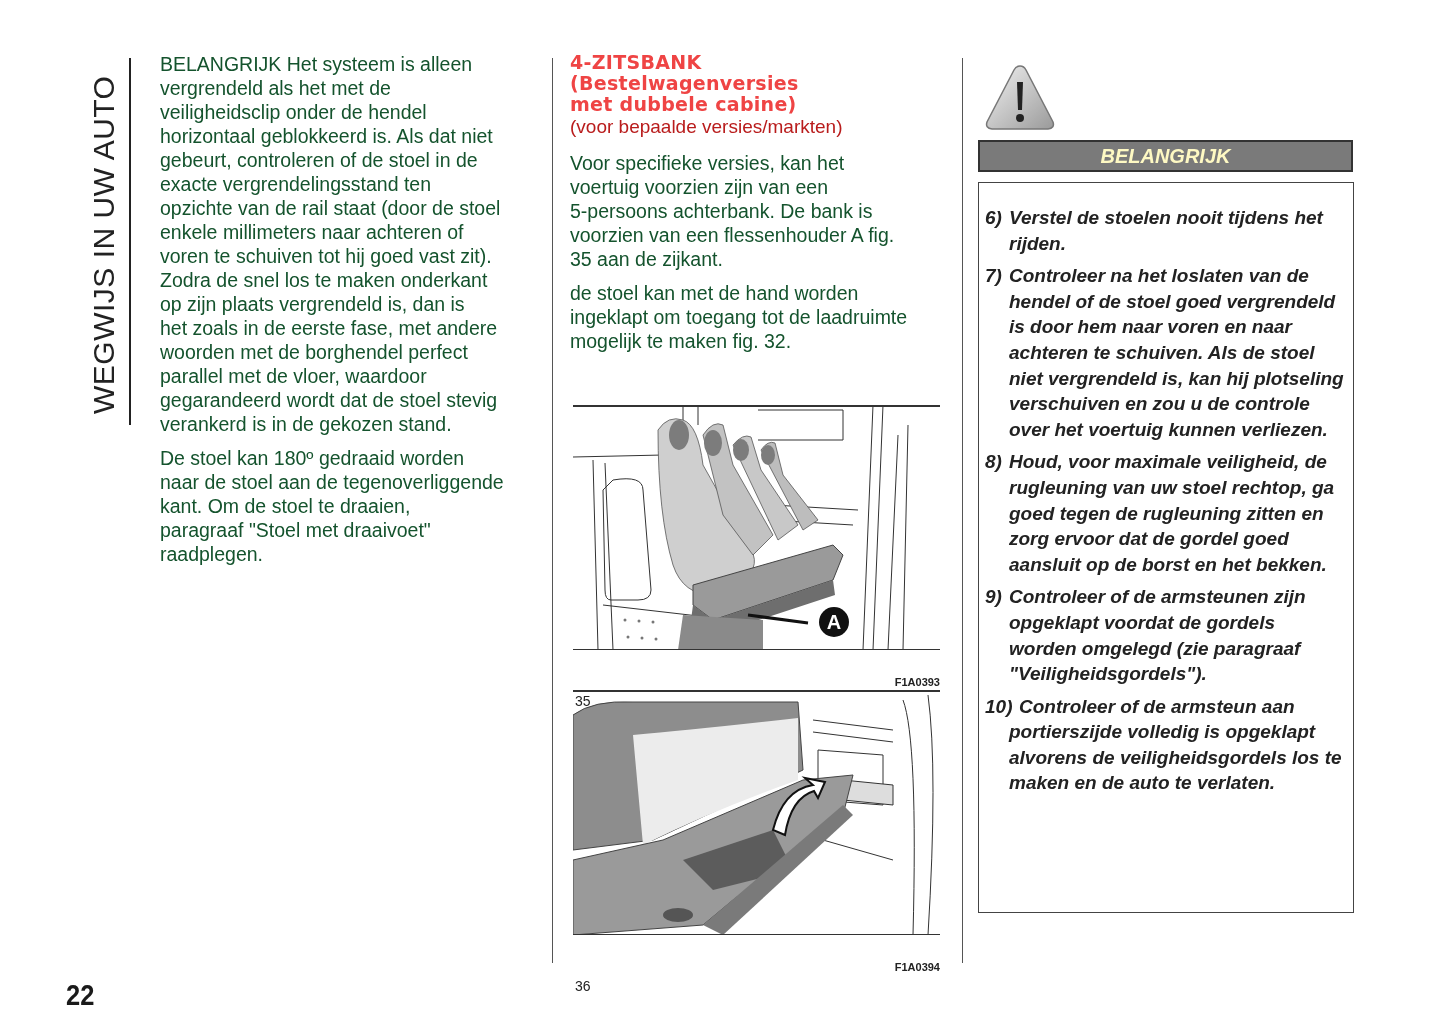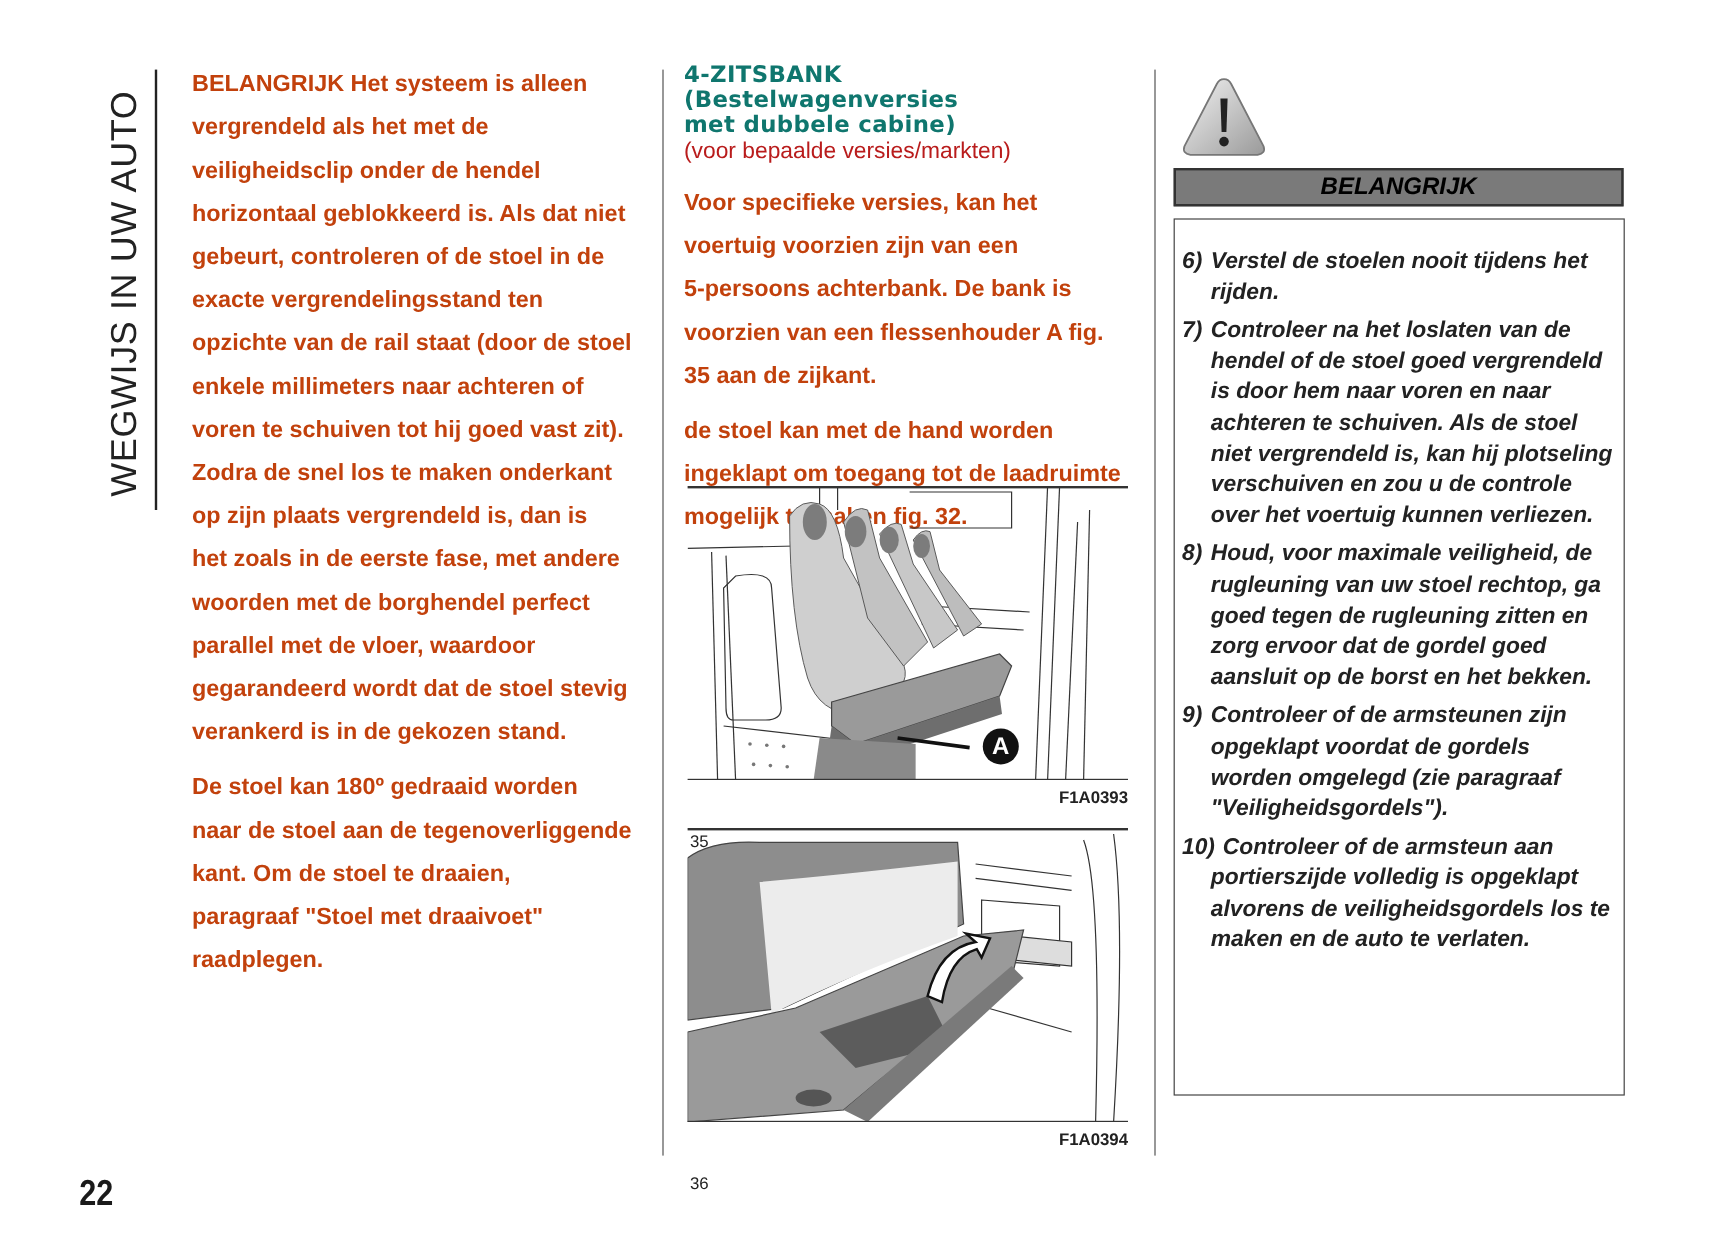--- a/index.html
+++ b/index.html
@@ -11,49 +11,49 @@
   .side-title .txt { position: absolute; left: 0; top: 356px; width: 356px; height: 36px;
       transform-origin: 0 0; transform: rotate(-90deg);
       font-size: 30px; line-height: 36px; letter-spacing: 0.5px; color: #222; white-space: nowrap; }
   .side-rule { position: absolute; left: 129px; top: 58px; width: 1.5px; height: 367px; background: #222; }
 
   .page-number { position: absolute; left: 66px; top: 978px; font-size: 30px; font-weight: bold;
       font-family: "Liberation Sans", sans-serif; color: #1a1a1a; transform: scaleX(0.85); transform-origin: 0 0; }
 
   
   .col1 { position: absolute; left: 160px; top: 52px; width: 380px; }
-  .body-p { font-size: 19.5px; line-height: 36px; margin: 0 0 10px 0; color: #c2410c; white-space: pre-line; font-weight: bold; }
+  .body-p { font-size: 19.5px; line-height: 24px; margin: 0 0 10px 0; color: #14532d; white-space: pre-line; }
 
   
   .vdiv { position: absolute; width: 1px; background: #555; }
   .vdiv.a { left: 552px; top: 58px; height: 905px; }
   .vdiv.b { left: 962px; top: 58px; height: 905px; }
 
   
   .col2 { position: absolute; left: 570px; top: 52px; width: 375px; }
   .heading { font-family: "DejaVu Sans", sans-serif; font-weight: bold; font-size: 19px;
-      line-height: 21px; color: #0f766e; letter-spacing: 0.3px; white-space: pre-line; }
+      line-height: 21px; color: #ef4444; letter-spacing: 0.3px; white-space: pre-line; }
   .subheading { font-size: 19px; line-height: 24px; color: #b91c1c; margin: 0 0 12px 0; }
 
   .figure { position: absolute; left: 573px; width: 367px; }
   .fig35 { top: 405px; height: 245px; }
   .fig36 { top: 690px; height: 245px; }
   .figure svg { display: block; }
   .fig-rule-top, .fig-rule-bot { position: absolute; left: 0; width: 367px; height: 1.5px; background: #333; }
   .fig-rule-top { top: 0; } .fig-rule-bot { bottom: 0; }
   .fig-caption { position: absolute; left: 575px; width: 365px; font-size: 13px; color: #222; }
   .fig-caption .num { position: absolute; left: 0; font-size: 14px; margin-top: 37px; }
-  .fig-caption .code { position: absolute; right: 0; font-weight: bold; font-size: 14px; }
+  .fig-caption .code { position: absolute; right: 0; font-weight: bold; font-size: 11px; margin-top: 20px; }
   .cap35 { top: 656px; } .cap36 { top: 941px; }
 
   
   .warn-icon { position: absolute; left: 984px; top: 62px; width: 72px; height: 72px; }
   .warn-bar { position: absolute; left: 978px; top: 140px; width: 375px; height: 32px;
       background: #7a7a7a; border: 2px solid #333; box-sizing: border-box; }
-  .warn-bar span { display: block; text-align: center; color: #000000; font-style: italic; font-weight: bold;
+  .warn-bar span { display: block; text-align: center; color: #fef9c3; font-style: italic; font-weight: bold;
       font-size: 20px; line-height: 28px; }
   .warn-box { position: absolute; left: 978px; top: 182px; width: 376px; height: 731px;
       border: 1.5px solid #444; box-sizing: border-box; padding: 22px 8px 0 6px; }
   .warn-item { position: relative; padding-left: 24px; font-style: italic; font-weight: bold;
       font-size: 19px; line-height: 25.6px; color: #222; margin-bottom: 7px; }
   .warn-item .n { position: absolute; left: 0; top: 0; }
   .warn-item.two .n { left: 0; }
   .warn-item.two { padding-left: 24px; }
 </style>
 </head>

